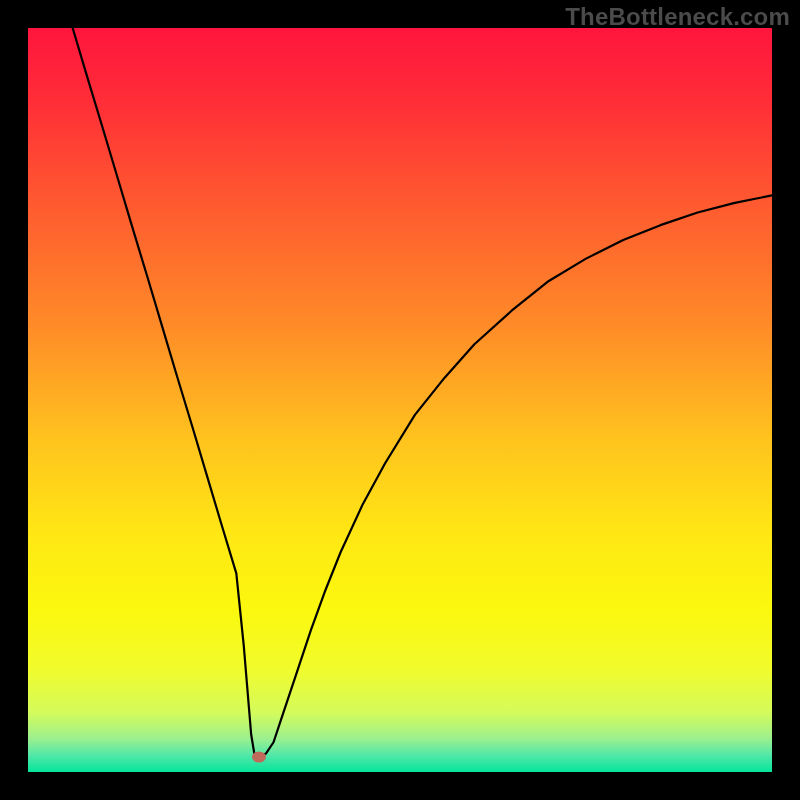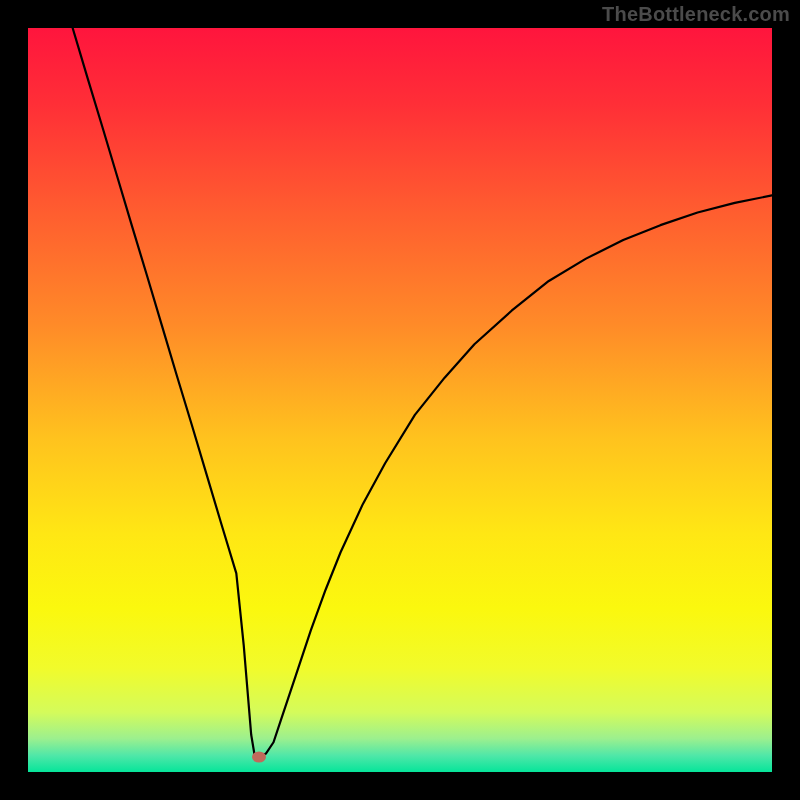--- a/index.html
+++ b/index.html
@@ -16,21 +16,21 @@
     left: 28px;
     top: 28px;
     width: 744px;
     height: 744px;
     background: #000;
   }
   .watermark {
     position: absolute;
     top: 3px;
     right: 10px;
-    font-size: 20px;
+    font-size: 24px;
     font-weight: 600;
     color: #4b4b4b;
     letter-spacing: 0.2px;
     font-family: Arial, Helvetica, sans-serif;
   }
   svg.plot {
     position: absolute;
     left: 28px;
     top: 28px;
     width: 744px;

